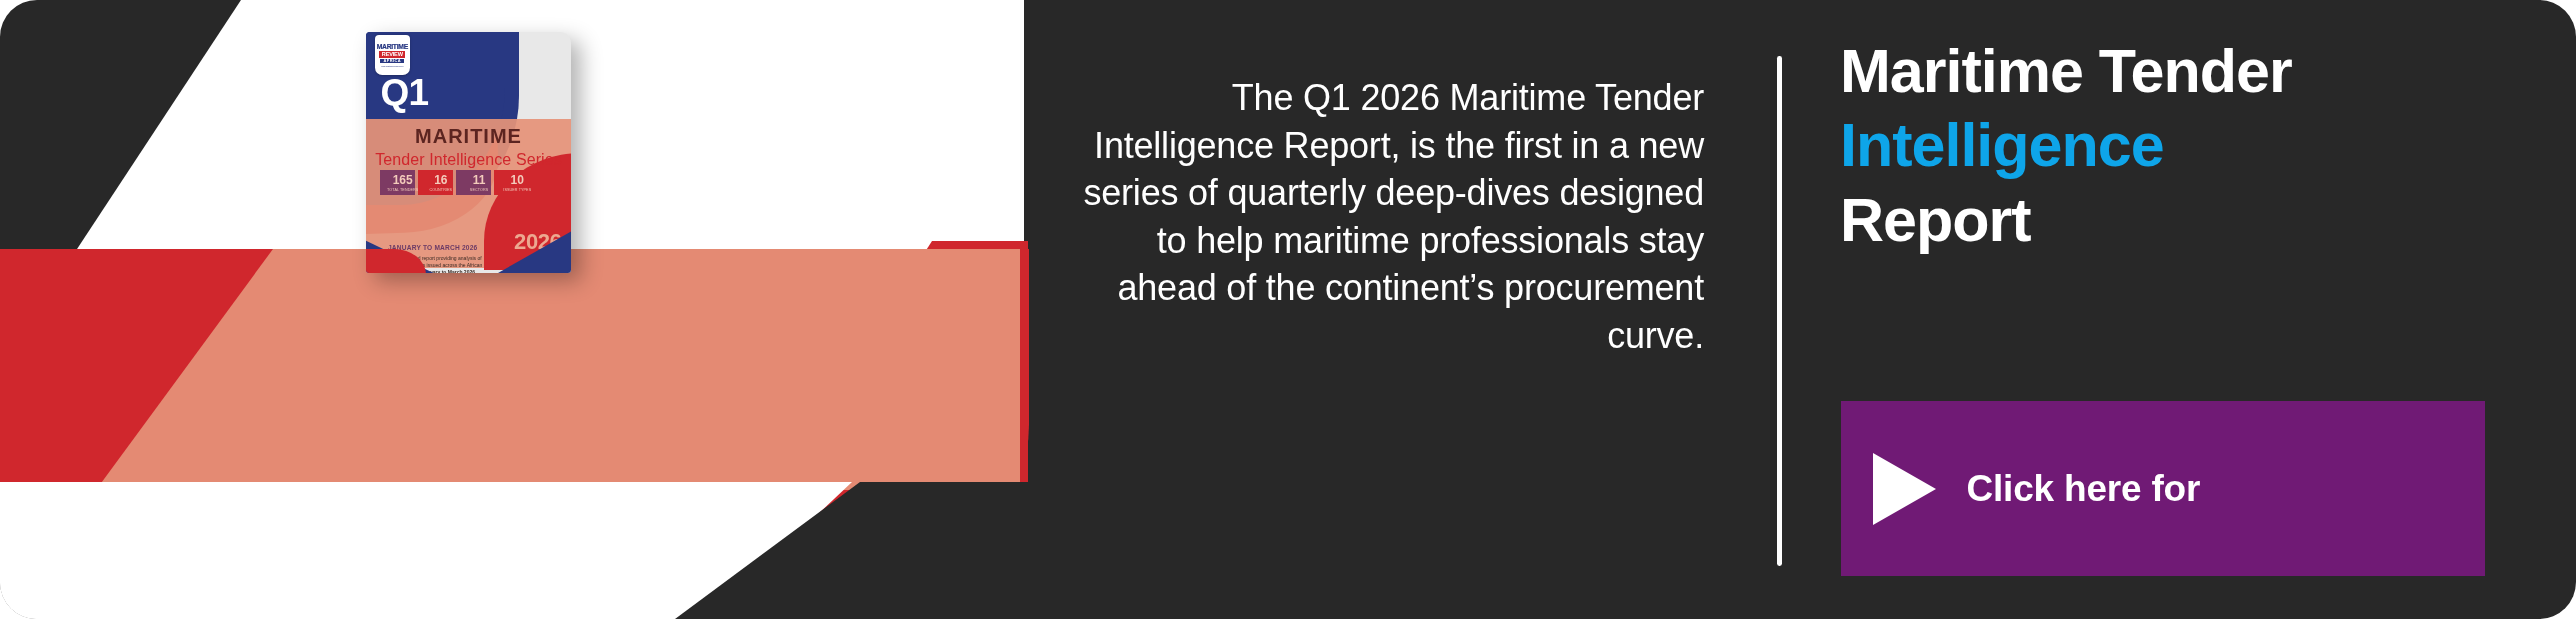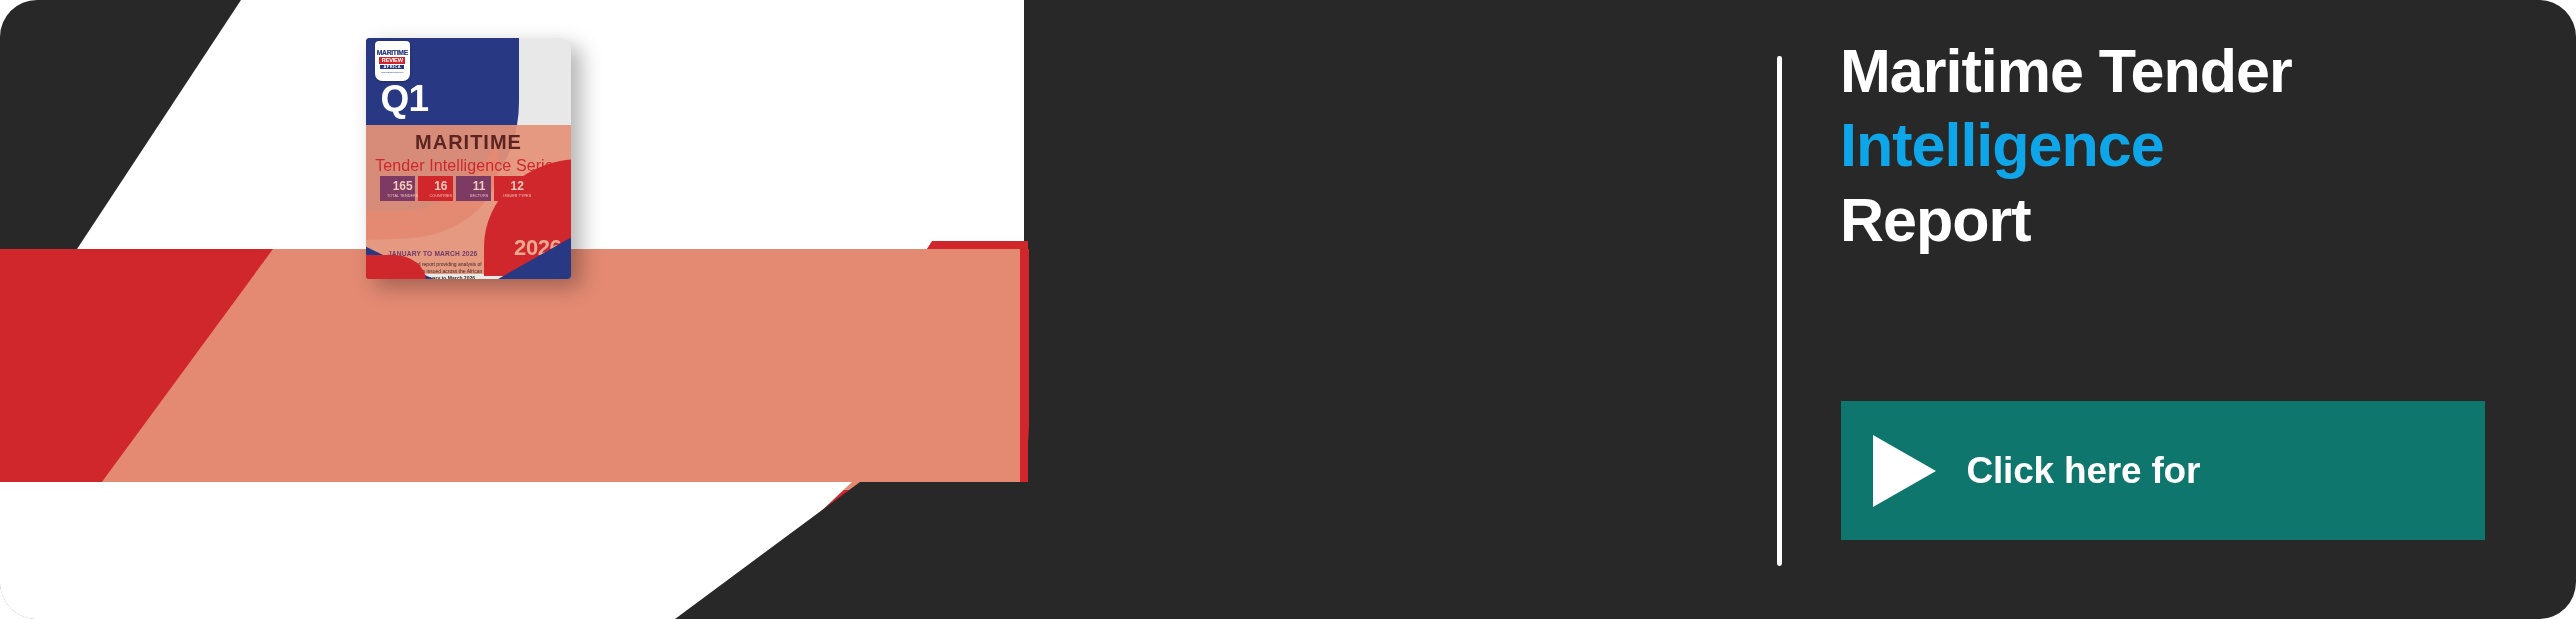--- a/index.html
+++ b/index.html
@@ -98,21 +98,21 @@
     width: 370px;
     height: 137px;
     background: #282828;
     clip-path: polygon(185px 0, 370px 0, 370px 137px, 0 137px);
   }
 
   
   .cover-wrap {
     position: absolute;
     left: 366px;
-    top: 38px;
+    top: 32px;
     width: 205px;
     height: 220px;
     transform: none;
   }
   .cover {
     position: absolute;
     left: 0;
     top: 0;
     width: 205px;
     height: 241px;
@@ -386,22 +386,22 @@
   .headline .l1 { display: block; color: #ffffff; }
   .headline .l2 { display: block; color: #0ea5e9; }
   .headline .l3 { display: block; color: #ffffff; }
 
   
   .cta {
     position: absolute;
     left: 1841px;
     top: 401px;
     width: 644px;
-    height: 139px;
-    background: #0f766e;
+    height: 175px;
+    background: #701a75;
     display: flex;
     align-items: center;
     cursor: pointer;
   }
   .cta-triangle {
     width: 0;
     height: 0;
     margin-left: 32px;
     border-top: 36px solid transparent;
     border-bottom: 36px solid transparent;
@@ -471,35 +471,36 @@
         </div>
         <div class="stat red">
           <span class="stat-num">16</span>
           <span class="stat-lbl">COUNTRIES</span>
         </div>
         <div class="stat purple">
           <span class="stat-num">11</span>
           <span class="stat-lbl">SECTORS</span>
         </div>
         <div class="stat red">
-          <span class="stat-num">12</span>
+          <span class="stat-num">10</span>
           <span class="stat-lbl">ISSUER TYPES</span>
         </div>
       </div>
 
       <div class="cover-period">JANUARY TO MARCH 2026</div>
       <div class="cover-blurb"><span>A consolidated report providing analysis of maritime tenders issued across the African continent from </span><b>January to March 2026.</b></div>
       <div class="cover-year">2026</div>
 
       <div class="cover-bottom-blue"></div>
       <div class="cover-bottom-red"></div>
       <div class="cover-bottom-blue2"></div>
     </div>
   </div>
 
+  <div class="paragraph">The Q1 2026 Maritime Tender Intelligence Report, is the first in a new series of quarterly deep-dives designed to help maritime professionals stay ahead of the continent’s procurement curve.</div>
 
   <div class="divider"></div>
 
   <div class="headline">
     <span class="l1">Maritime Tender</span>
     <span class="l2">Intelligence</span>
     <span class="l3">Report</span>
   </div>
 
   <div class="cta">

